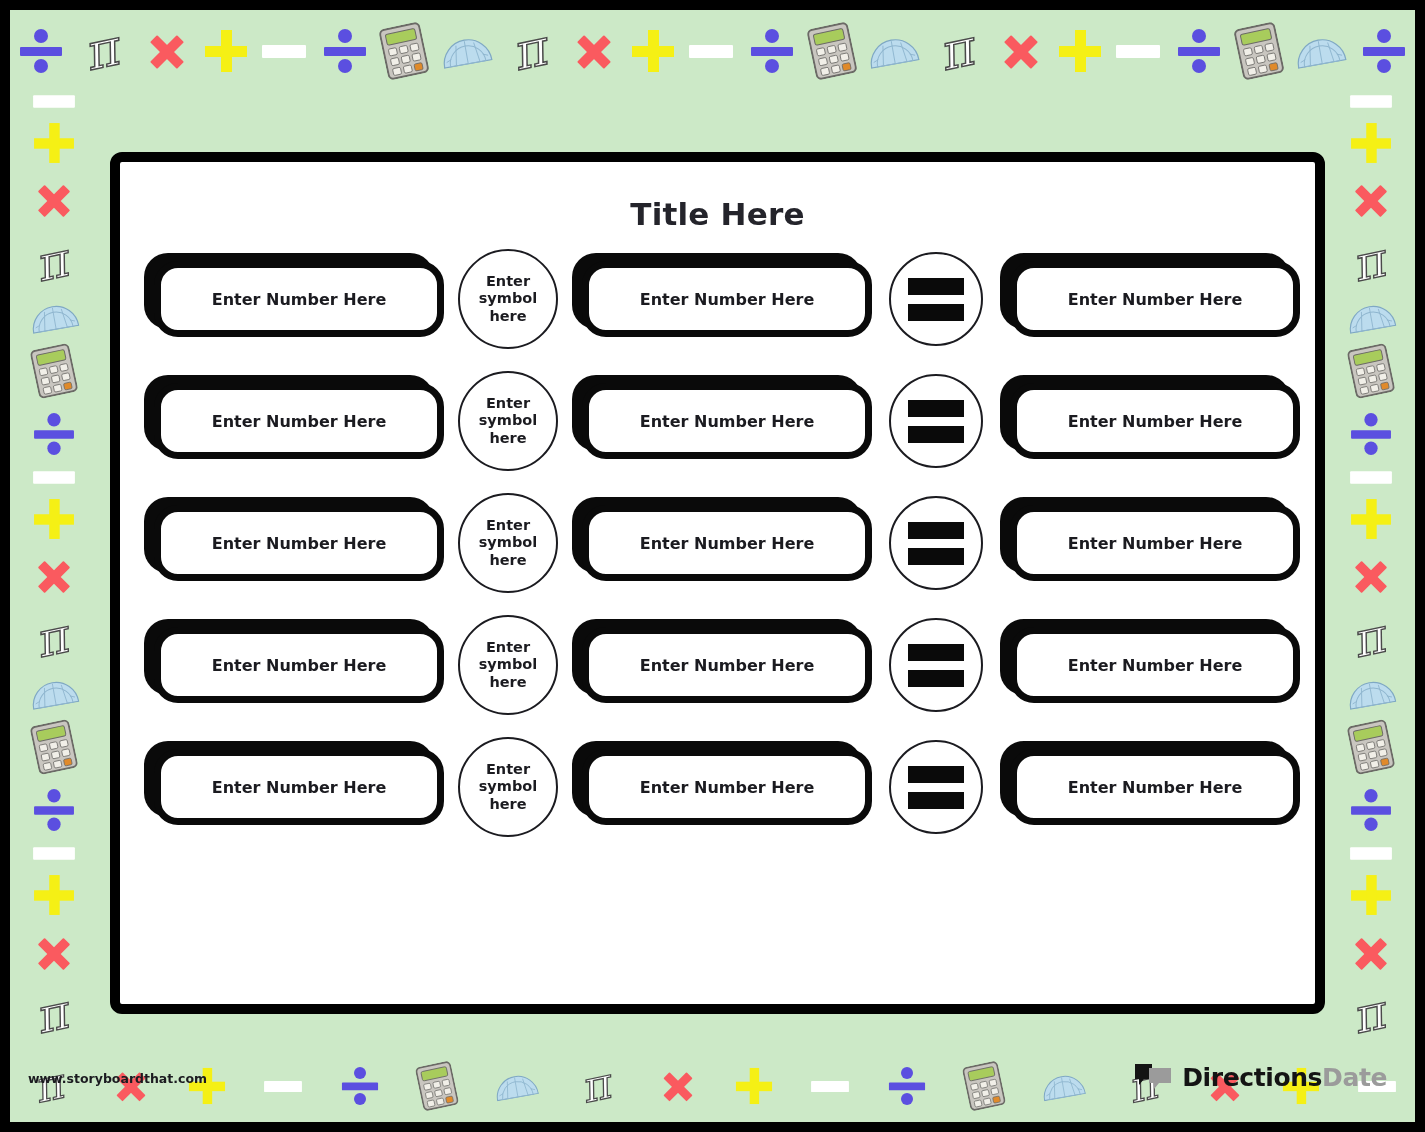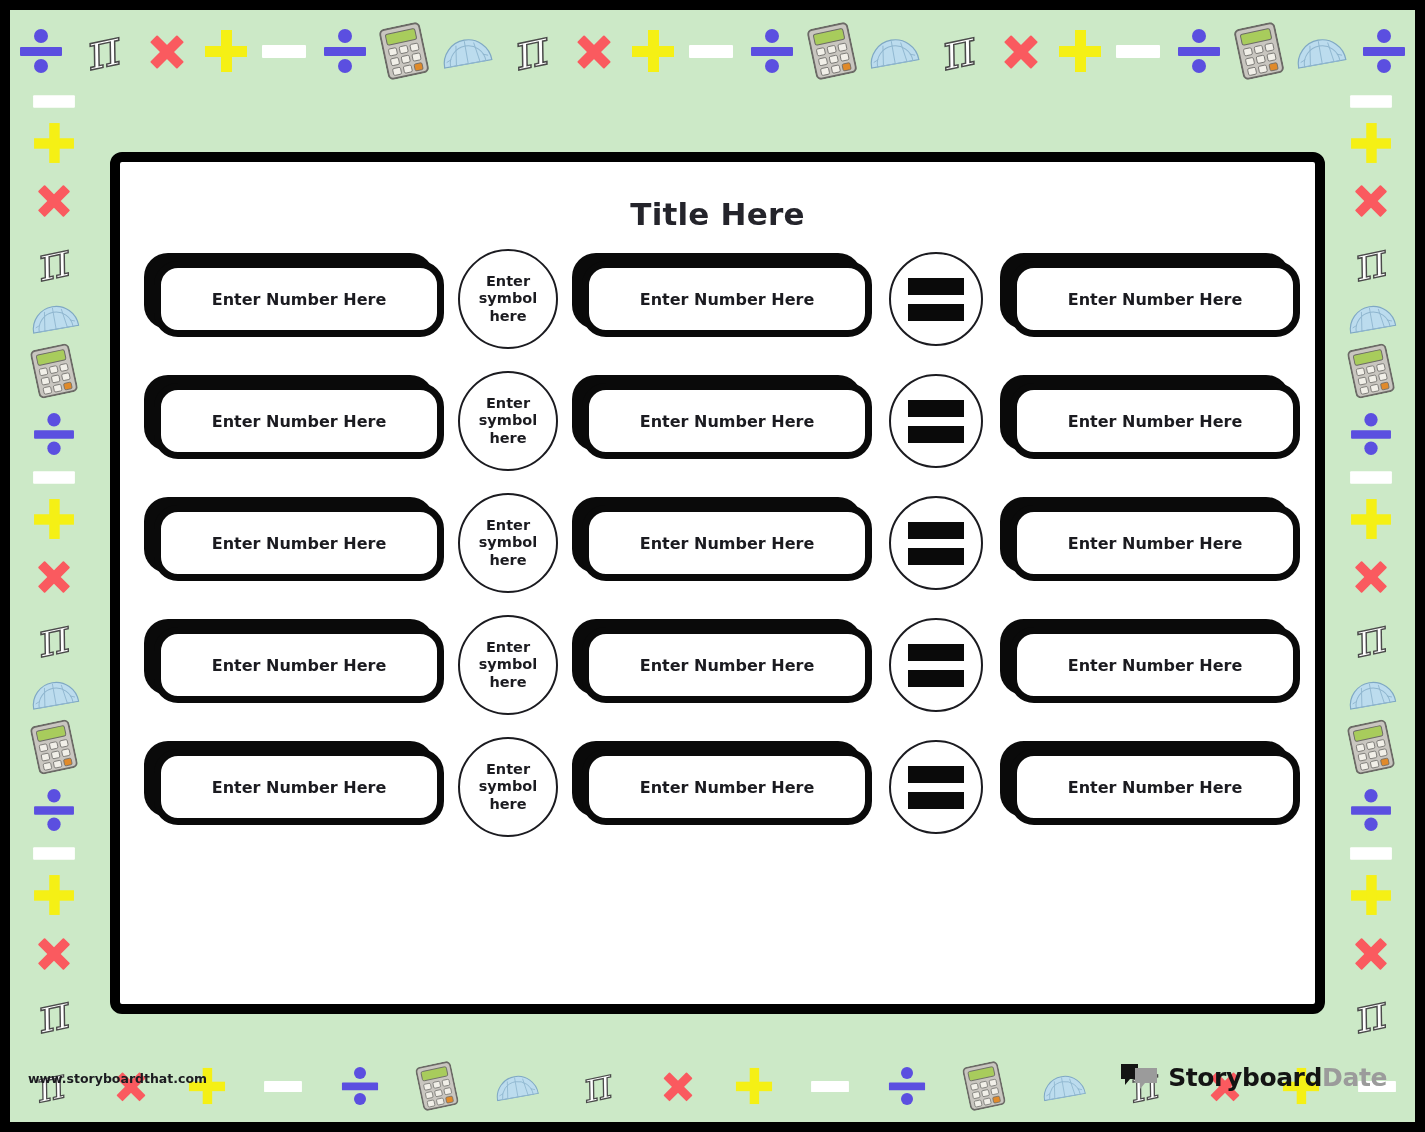--- a/index.html
+++ b/index.html
@@ -810,16 +810,16 @@
   </div>
 
   <div class="url">www.storyboardthat.com</div>
 
   <div class="brand">
     <svg width="40" height="30" viewBox="0 0 40 30">
       <path d="M2 2 h17 v15 h-8 l-5 6 v-6 h-4 z" fill="#141414"></path>
       <path d="M16 6 h22 v15 h-12 l-5 6 v-6 h-5 z" fill="#9b9b9b"></path>
     </svg>
     <div class="brand-txt">
-      <span class="b1">Storyboard</span><span class="b2">Date</span>
+      <span class="b1">Directions</span><span class="b2">Date</span>
     </div>
   </div>
 </div>
 
 </body></html>

